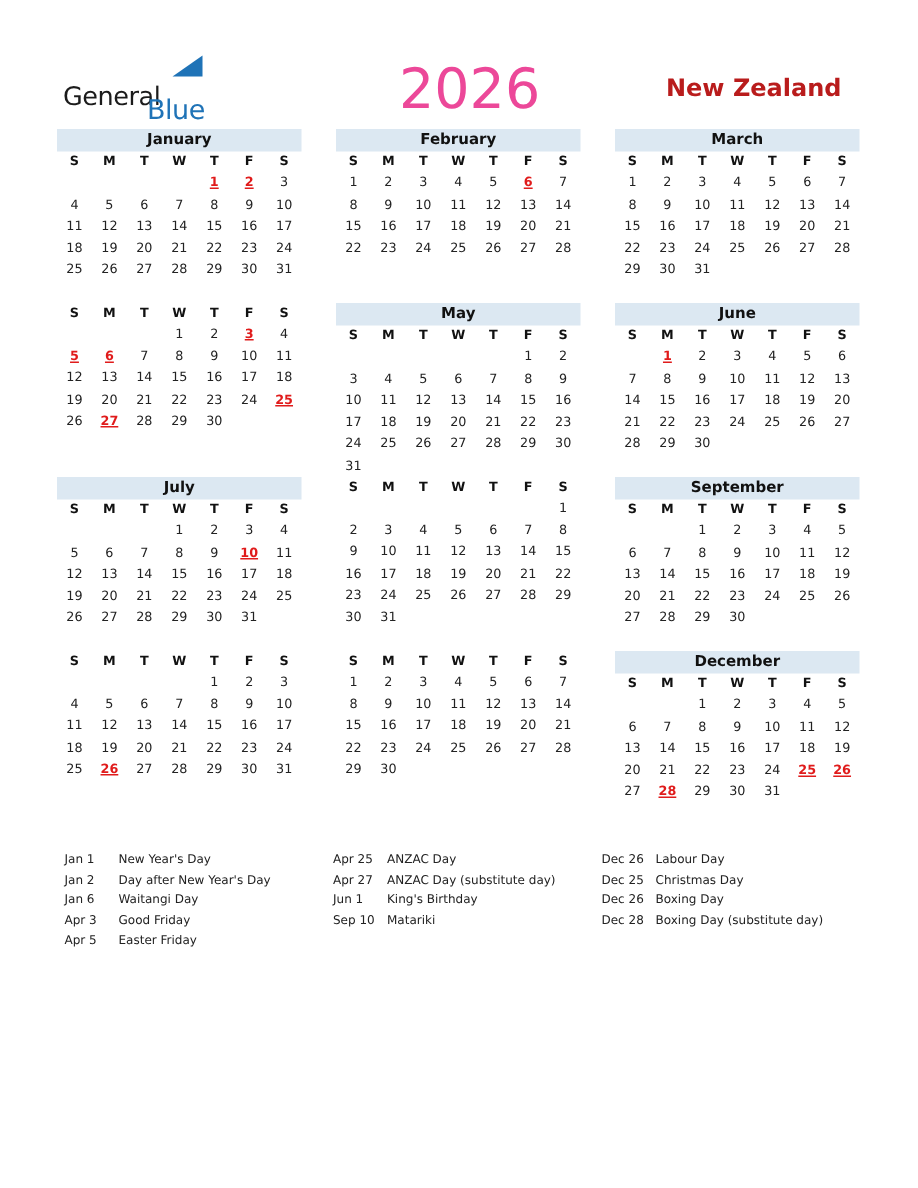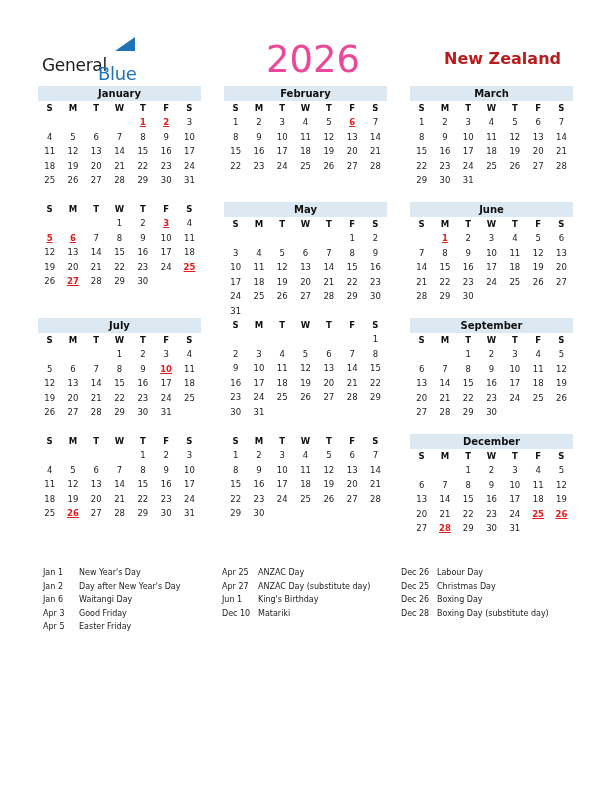--- a/index.html
+++ b/index.html
@@ -580,21 +580,21 @@
       <div class="hrow"><span class="hdate">Jan 1</span><span>New Year's Day</span></div>
       <div class="hrow"><span class="hdate">Jan 2</span><span>Day after New Year's Day</span></div>
       <div class="hrow"><span class="hdate">Jan 6</span><span>Waitangi Day</span></div>
       <div class="hrow"><span class="hdate">Apr 3</span><span>Good Friday</span></div>
       <div class="hrow"><span class="hdate">Apr 5</span><span>Easter Friday</span></div>
     </div>
     <div class="holidays" style="left: 222px;">
       <div class="hrow"><span class="hdate">Apr 25</span><span>ANZAC Day</span></div>
       <div class="hrow"><span class="hdate">Apr 27</span><span>ANZAC Day (substitute day)</span></div>
       <div class="hrow"><span class="hdate">Jun 1</span><span>King's Birthday</span></div>
-      <div class="hrow"><span class="hdate">Dec 10</span><span>Matariki</span></div>
+      <div class="hrow"><span class="hdate">Sep 10</span><span>Matariki</span></div>
     </div>
     <div class="holidays" style="left: 401px;">
       <div class="hrow"><span class="hdate">Dec 26</span><span>Labour Day</span></div>
       <div class="hrow"><span class="hdate">Dec 25</span><span>Christmas Day</span></div>
       <div class="hrow"><span class="hdate">Dec 26</span><span>Boxing Day</span></div>
       <div class="hrow"><span class="hdate">Dec 28</span><span>Boxing Day (substitute day)</span></div>
     </div>
   </div>
 
 </body></html>

